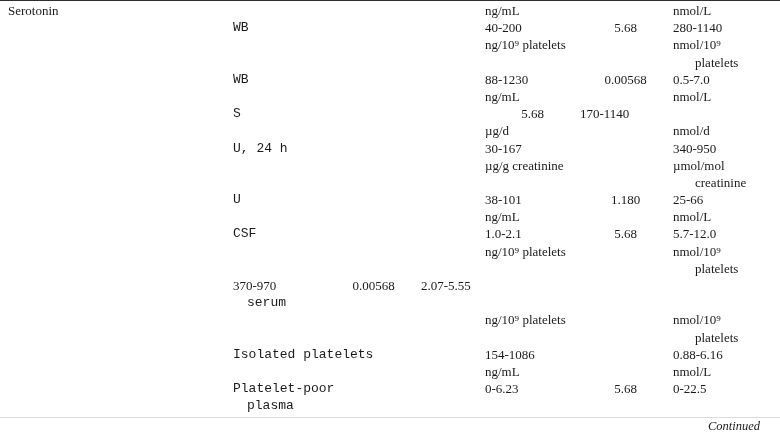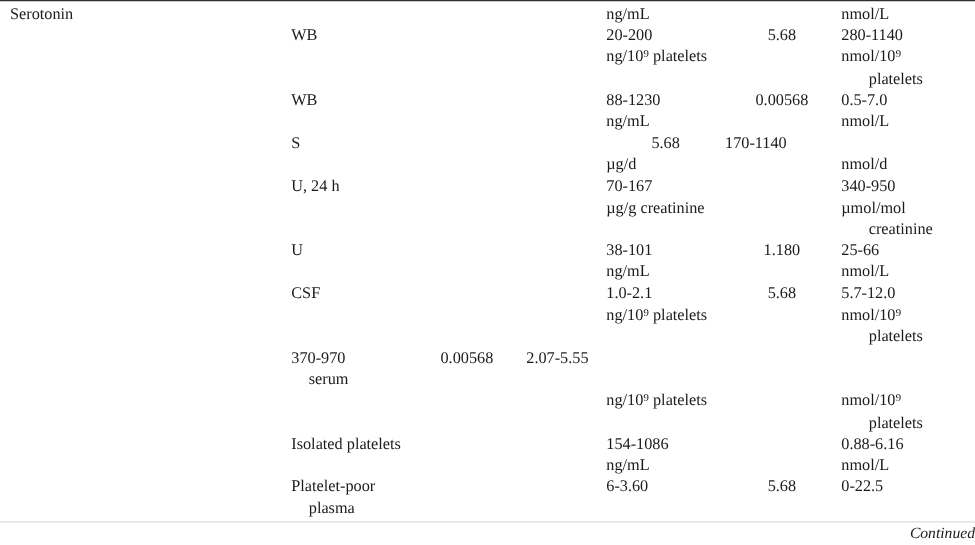--- a/index.html
+++ b/index.html
@@ -25,35 +25,35 @@
     width: 768px;
   }
   .row {
     display: flex;
     height: 17.2px;
     line-height: 17.2px;
     white-space: nowrap;
   }
   .cell { flex: 0 0 auto; overflow: visible; box-sizing: border-box; }
   .c1 { width: 233px; padding-left: 8px; }
-  .c2 { width: 252px; }
+  .c2 { width: 252px; font-family: Liberation Mono, monospace; }
   .c3 { width: 93px; font-family: Liberation Serif, serif; }
   .c4 { width: 95px; text-align: center; }
   .c5 { width: 110px; }
   .c2.indented { padding-left: 14px; }
   .c5.indented { padding-left: 22px; }
   .bottom-rule {
     position: absolute;
     top: 417px; left: 0;
     width: 780px; height: 1px;
     background: #dcdcdc;
   }
   .continued {
     position: absolute;
-    top: 419px; right: 0;
+    top: 419px; right: 20px;
     font-style: italic;
     font-size: 12.5px;
     color: #1b1b1b;
   }
 </style>
 </head>
 <body>
 
 <div class="page">
   <div class="top-rule"></div>
@@ -61,21 +61,21 @@
       <div class="row">
     <div class="cell c1">Serotonin</div>
     <div class="cell c2"></div>
     <div class="cell c3">ng/mL</div>
     <div class="cell c4"></div>
     <div class="cell c5">nmol/L</div>
   </div>
       <div class="row">
     <div class="cell c1"></div>
     <div class="cell c2">WB</div>
-    <div class="cell c3">20-200</div>
+    <div class="cell c3">40-200</div>
     <div class="cell c4">5.68</div>
     <div class="cell c5">280-1140</div>
   </div>
       <div class="row">
     <div class="cell c1"></div>
     <div class="cell c2"></div>
     <div class="cell c3">ng/10⁹ platelets</div>
     <div class="cell c4"></div>
     <div class="cell c5">nmol/10⁹</div>
   </div>
@@ -109,21 +109,21 @@
       <div class="row">
     <div class="cell c1"></div>
     <div class="cell c2"></div>
     <div class="cell c3">µg/d</div>
     <div class="cell c4"></div>
     <div class="cell c5">nmol/d</div>
   </div>
       <div class="row">
     <div class="cell c1"></div>
     <div class="cell c2">U, 24 h</div>
-    <div class="cell c3">70-167</div>
+    <div class="cell c3">30-167</div>
     <div class="cell c4"></div>
     <div class="cell c5">340-950</div>
   </div>
       <div class="row">
     <div class="cell c1"></div>
     <div class="cell c2"></div>
     <div class="cell c3">µg/g creatinine</div>
     <div class="cell c4"></div>
     <div class="cell c5">µmol/mol</div>
   </div>
@@ -206,21 +206,21 @@
       <div class="row">
     <div class="cell c1"></div>
     <div class="cell c2"></div>
     <div class="cell c3">ng/mL</div>
     <div class="cell c4"></div>
     <div class="cell c5">nmol/L</div>
   </div>
       <div class="row">
     <div class="cell c1"></div>
     <div class="cell c2">Platelet-poor</div>
-    <div class="cell c3">6-3.60</div>
+    <div class="cell c3">0-6.23</div>
     <div class="cell c4">5.68</div>
     <div class="cell c5">0-22.5</div>
   </div>
       <div class="row">
     <div class="cell c1"></div>
     <div class="cell c2 indented">plasma</div>
     <div class="cell c3"></div>
     <div class="cell c4"></div>
     <div class="cell c5"></div>
   </div>

